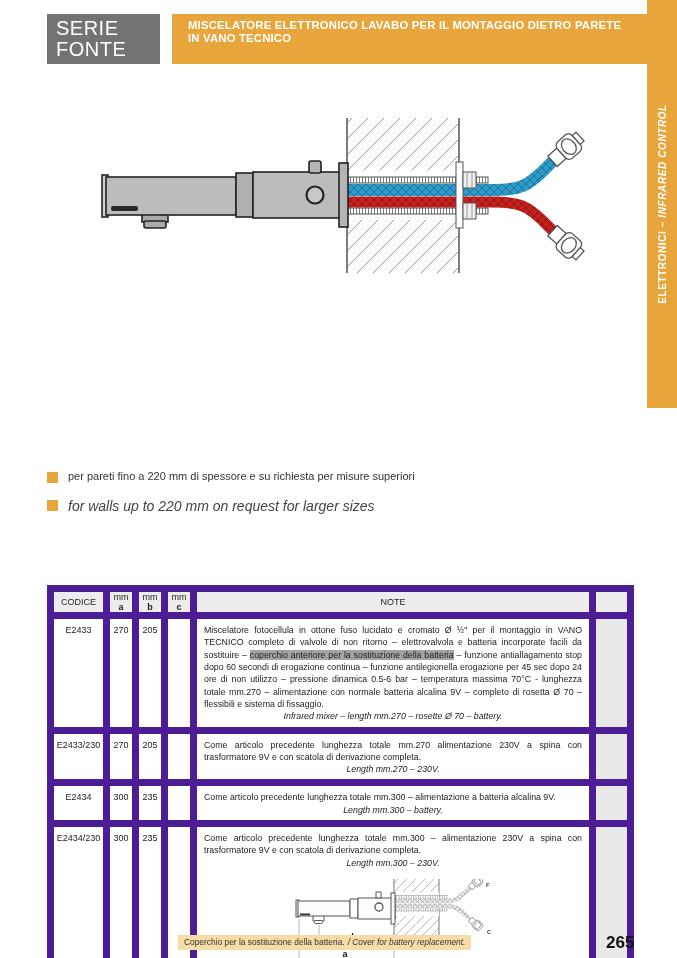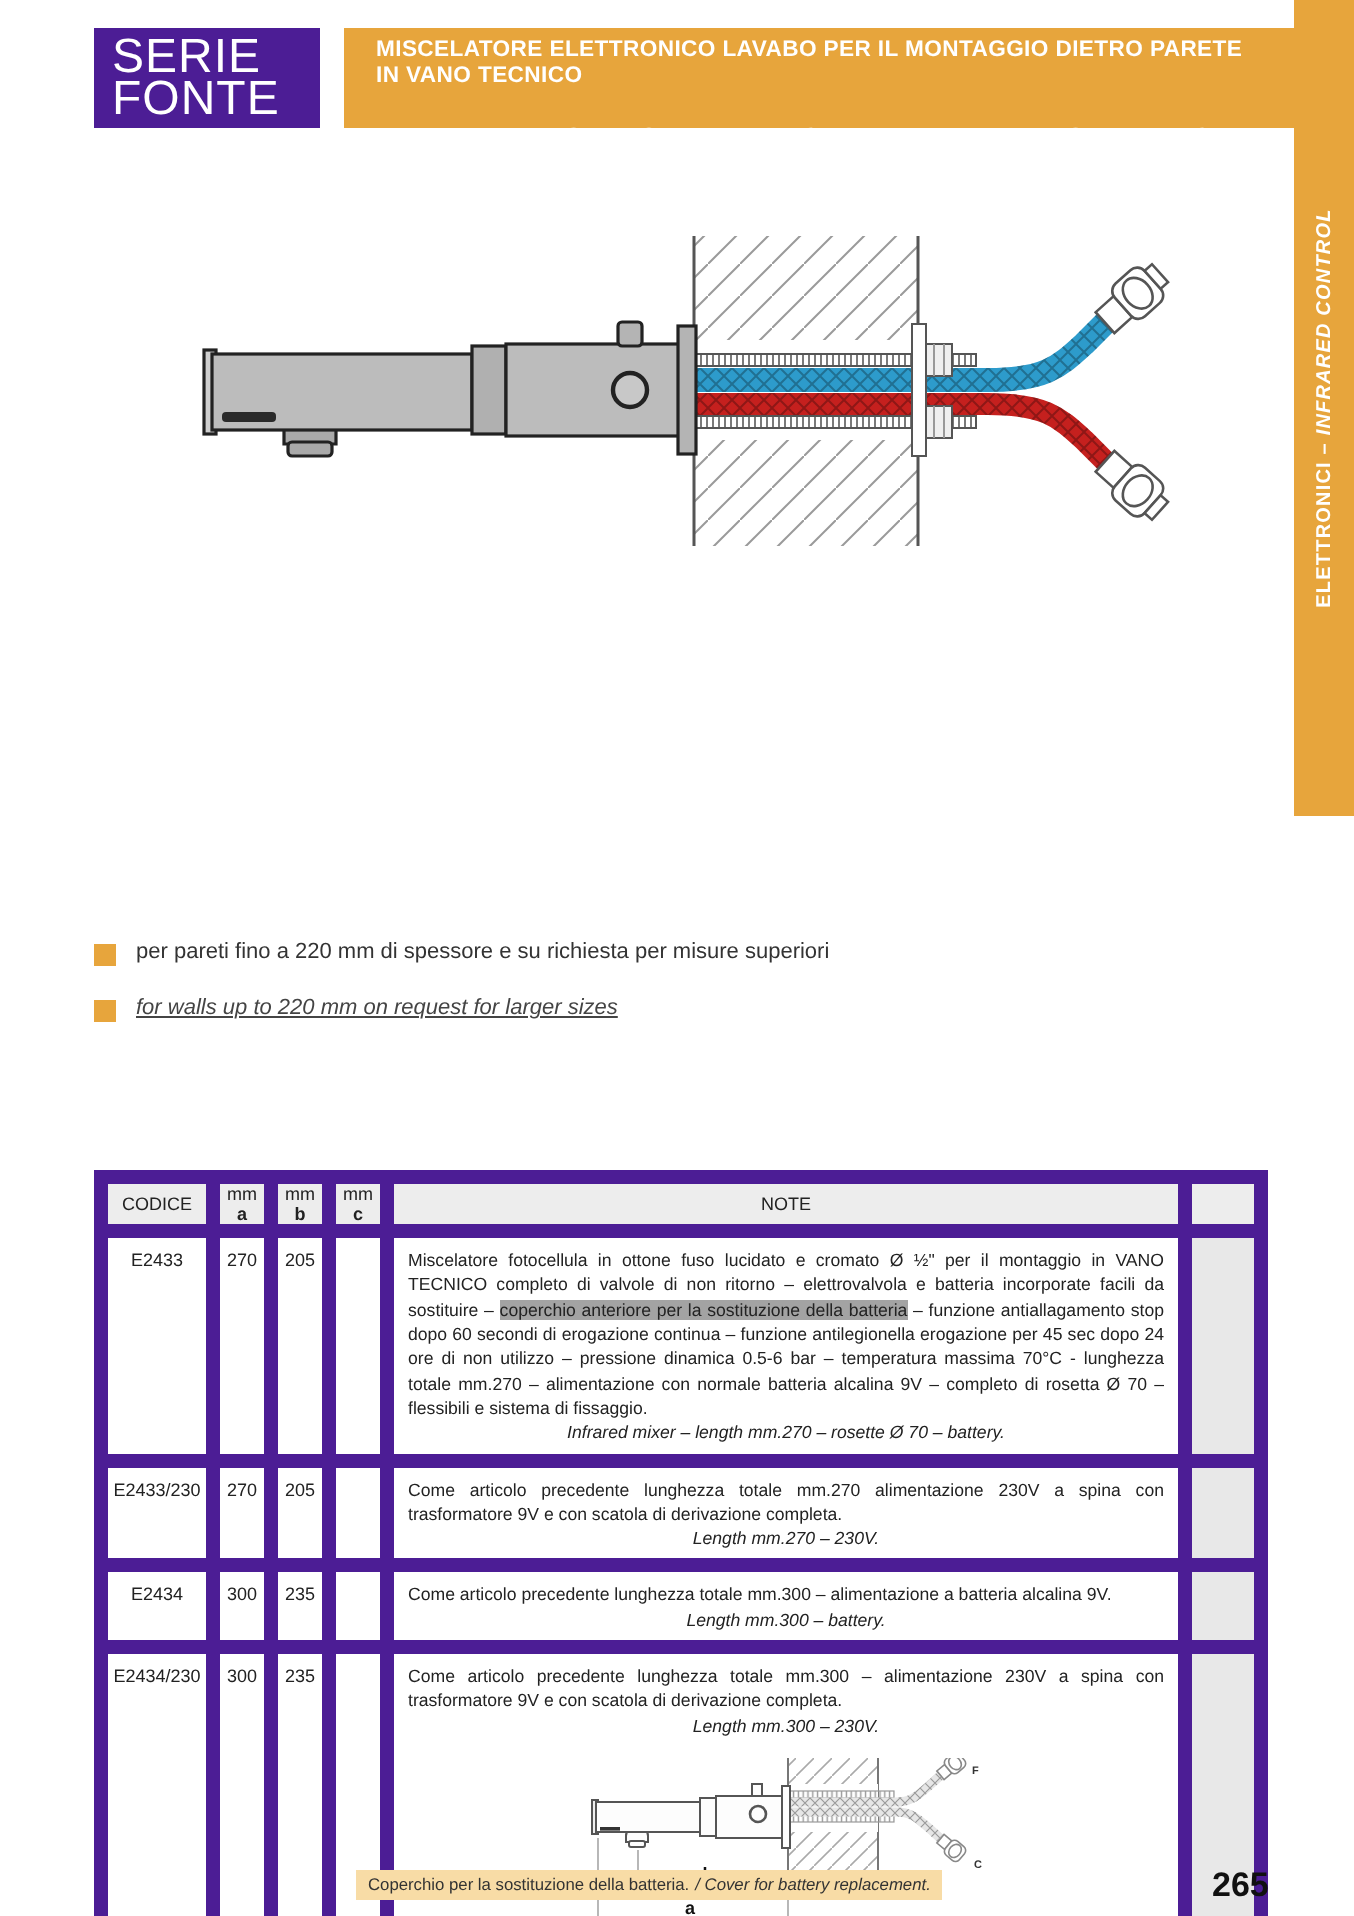--- a/index.html
+++ b/index.html
@@ -2,22 +2,22 @@
 <html><head>
 <meta charset="utf-8">
 <style>
   * { margin:0; padding:0; box-sizing:border-box; }
   html,body { background:#ffffff; }
   body { font-family:"Liberation Sans", sans-serif; color:#222; }
   .page { position:relative; width:677px; height:958px; background:#fff; overflow:hidden; }
 
   
   .logo-box { position:absolute; left:47px; top:14px; width:113px; height:50px;
-    background:#4c1d95; color:#fff; padding:4px 0 0 9px; line-height:21px;
-    font-size:24px; letter-spacing:.5px; font-weight:400; }
+    background:#737373; color:#fff; padding:4px 0 0 9px; line-height:21px;
+    font-size:20px; letter-spacing:.5px; font-weight:400; }
   .banner { position:absolute; left:172px; top:14px; width:475px; height:50px;
     background:#E7A53C; color:#fff; padding:5px 10px 0 16px; }
   .banner .t1 { font-size:11.3px; font-weight:bold; letter-spacing:.2px; line-height:12.5px; }
   .banner .t2 { font-size:13px; font-weight:bold; font-style:italic; margin-top:17px; letter-spacing:.2px; }
 
   
   .side-strip { position:absolute; left:647px; top:0; width:30px; height:408px; background:#E7A53C; }
   .side-label { position:absolute; left:0; top:0; width:408px; height:30px;
     transform-origin:0 0; transform:rotate(-90deg) translateX(-408px);
     display:flex; align-items:center; justify-content:center;
@@ -25,21 +25,21 @@
   .side-label .it { font-style:italic; }
 
   
   .main-drawing { position:absolute; left:82px; top:100px; }
 
   
   .bullets { position:absolute; left:47px; top:470px; width:540px;text-align:center; }
   .bullet { display:flex; align-items:flex-start; margin-bottom:15px; }
   .sq { flex:0 0 11px; width:11px; height:11px; background:#E7A53C; margin:2px 10px 0 0; }
   .b1 { font-size:11px; color:#333; }
-  .b2 { font-size:11px; color:#444; font-style:italic;text-decoration:underline; }
+  .b2 { font-size:14px; color:#444; font-style:italic; }
 
   
   .tbl-wrap { position:absolute; left:47px; top:585px; }
   table { border-collapse:collapse; table-layout:fixed; width:584px; border:2px solid #3b3b3b; }
   th, td { border:7px solid #4c1d95; vertical-align:top; }
   thead th { height:21px; background:#ededed; font-size:9px; font-weight:normal;
     text-align:center; vertical-align:middle; border-bottom:2px solid #3b3b3b; }
   thead th b { font-weight:bold; }
   td.cell-code, td.cell-num { text-align:center; font-size:9px; padding-top:6px; color:#222; }
   td.cell-note { font-size:8.8px; line-height:1.4; padding:5px 7px 4px 7px; text-align:justify; color:#222; }

